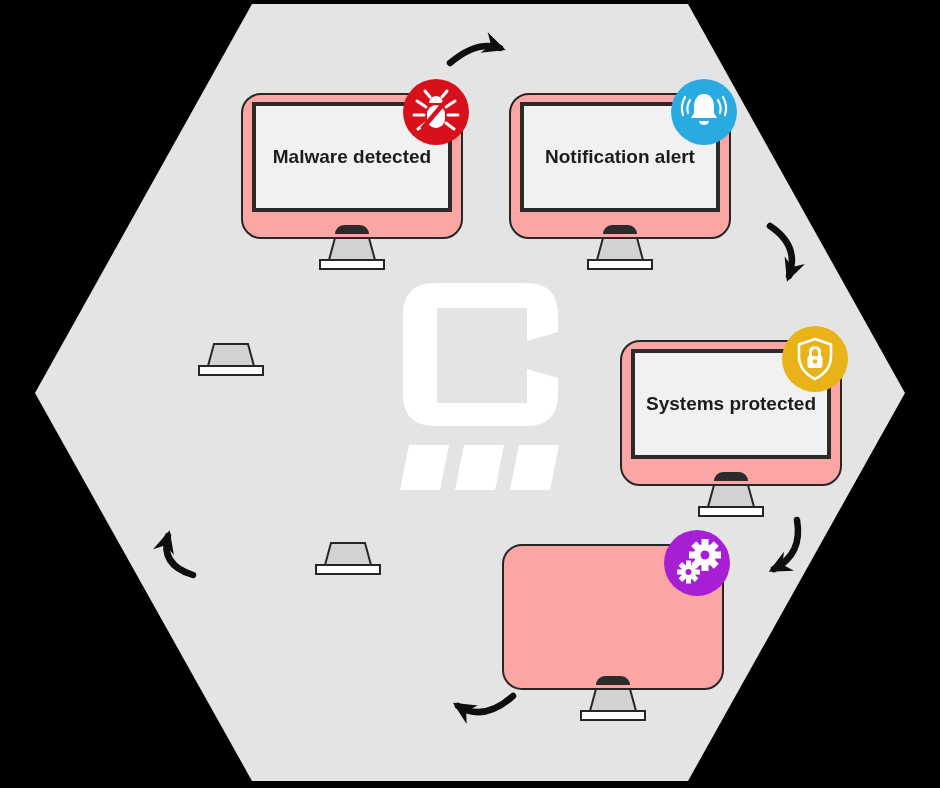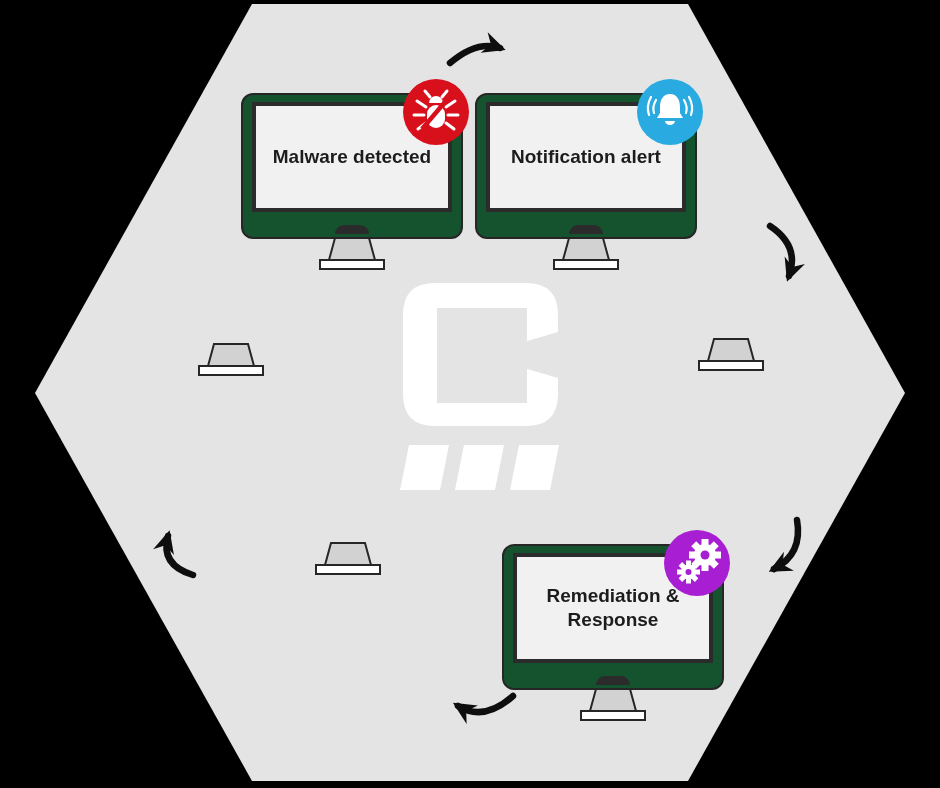--- a/index.html
+++ b/index.html
@@ -4,22 +4,22 @@
 <style>
   html,body{margin:0;padding:0;background:#000;}
   #canvas{position:relative;width:940px;height:788px;background:#000;overflow:hidden;
           font-family:"Liberation Sans",sans-serif;}
   #hexagon{position:absolute;inset:0;background:#e4e4e4;
     -webkit-clip-path:polygon(252px 4px,688px 4px,905px 393px,688px 781px,252px 781px,35px 393px);
     clip-path:polygon(252px 4px,688px 4px,905px 393px,688px 781px,252px 781px,35px 393px);}
   svg.overlay{position:absolute;left:0;top:0;width:940px;height:788px;pointer-events:none;}
   
   .monitor{position:absolute;width:222px;}
-  .frame{position:relative;width:222px;height:146px;background:#14532d;border:2px solid #262626;
-         border-radius:12px;box-sizing:border-box;}
+  .frame{position:relative;width:222px;height:146px;background:#fca5a5;border:2px solid #262626;
+         border-radius:20px;box-sizing:border-box;}
   .screen{position:absolute;left:9px;top:7px;right:9px;height:110px;background:#f1f1f1;
           border:4px solid #2b2b2b;box-sizing:border-box;display:flex;align-items:center;
           justify-content:center;text-align:center;}
   .label{font-size:19px;font-weight:bold;color:#1c1c1c;line-height:1.25;max-width:170px;}
   .notch{position:absolute;bottom:3px;left:50%;transform:translateX(-50%);width:34px;height:9px;
          background:#2b2b2b;border-radius:17px 17px 0 0;}
   .standsvg{display:block;margin:-2px auto 0;}
   .badge{position:absolute;top:-16px;right:-8px;width:66px;height:66px;}
 </style>
 </head>
@@ -72,21 +72,21 @@
         <rect x="24" y="26" width="18" height="23" rx="9" fill="#fff"></rect>
         <path d="M19 50 L48 16" stroke-width="4.5" fill="none" stroke="#d8101c"></path>
       </svg>
     </div>
     <svg class="standsvg" width="92" height="36" viewBox="0 0 92 36">
       <polygon points="29,1 63,1 69,23 23,23" fill="#d2d2d2" stroke="#262626" stroke-width="2"></polygon>
       <rect x="14" y="23" width="64" height="9" fill="#fff" stroke="#262626" stroke-width="2"></rect>
     </svg>
   </div>
 
-  <div class="monitor" style="left:475px;top:93px">
+  <div class="monitor" style="left:509px;top:93px">
     <div class="frame">
       <div class="screen">
         <div class="label">Notification alert</div>
       </div>
       <div class="notch"></div>
       <svg class="badge" viewBox="0 0 66 66">
         <circle cx="33" cy="33" r="33" fill="#29abe2"></circle>
         <path d="M33 15 c-7 0 -10 6 -10 13 v6 l-3 5 h26 l-3 -5 v-6 c0 -7 -3 -13 -10 -13 Z" fill="#fff"></path>
         <path d="M28 42 a5 4 0 0 0 10 0 Z" fill="#fff"></path>
         <g stroke="#fff" stroke-width="2.2" fill="none" stroke-linecap="round">
@@ -97,31 +97,41 @@
         </g>
       </svg>
     </div>
     <svg class="standsvg" width="92" height="36" viewBox="0 0 92 36">
       <polygon points="29,1 63,1 69,23 23,23" fill="#d2d2d2" stroke="#262626" stroke-width="2"></polygon>
       <rect x="14" y="23" width="64" height="9" fill="#fff" stroke="#262626" stroke-width="2"></rect>
     </svg>
   </div>
 
   <div class="monitor" style="left:620px;top:340px">
+    <div class="frame">
+      <div class="screen">
+        <div class="label">Systems protected</div>
+      </div>
+      <div class="notch"></div>
+      <svg class="badge" viewBox="0 0 66 66">
+        <circle cx="33" cy="33" r="33" fill="#e9b219"></circle>
+        <path d="M33 13 L49 18.5 V30 Q49 45 33 53 Q17 45 17 30 V18.5 Z" fill="none" stroke="#fff" stroke-width="2.6" stroke-linejoin="round"></path>
+        <path d="M28.5 32 V26.5 Q28.5 21.5 33 21.5 Q37.5 21.5 37.5 26.5 V32" fill="none" stroke="#fff" stroke-width="3"></path>
+        <rect x="25.5" y="30" width="15" height="12" rx="2" fill="#fff"></rect>
+        <circle cx="33" cy="35.5" r="2.3" fill="#e9b219"></circle>
+      </svg>
+    </div>
     <svg class="standsvg" width="92" height="36" viewBox="0 0 92 36">
       <polygon points="29,1 63,1 69,23 23,23" fill="#d2d2d2" stroke="#262626" stroke-width="2"></polygon>
       <rect x="14" y="23" width="64" height="9" fill="#fff" stroke="#262626" stroke-width="2"></rect>
     </svg>
   </div>
 
   <div class="monitor" style="left:502px;top:544px">
     <div class="frame">
-      <div class="screen">
-        <div class="label" style="max-width:150px">Remediation &amp; Response</div>
-      </div>
       <div class="notch"></div>
       <svg class="badge" viewBox="0 0 66 66">
         <circle cx="33" cy="33" r="33" fill="#a81ed2"></circle>
         <g fill="#fff">
           <g transform="translate(41,25)">
             <rect x="-3.5" y="-16" width="7" height="32"></rect>
             <rect x="-3.5" y="-16" width="7" height="32" transform="rotate(45)"></rect>
             <rect x="-3.5" y="-16" width="7" height="32" transform="rotate(90)"></rect>
             <rect x="-3.5" y="-16" width="7" height="32" transform="rotate(135)"></rect>
             <circle r="11"></circle>

